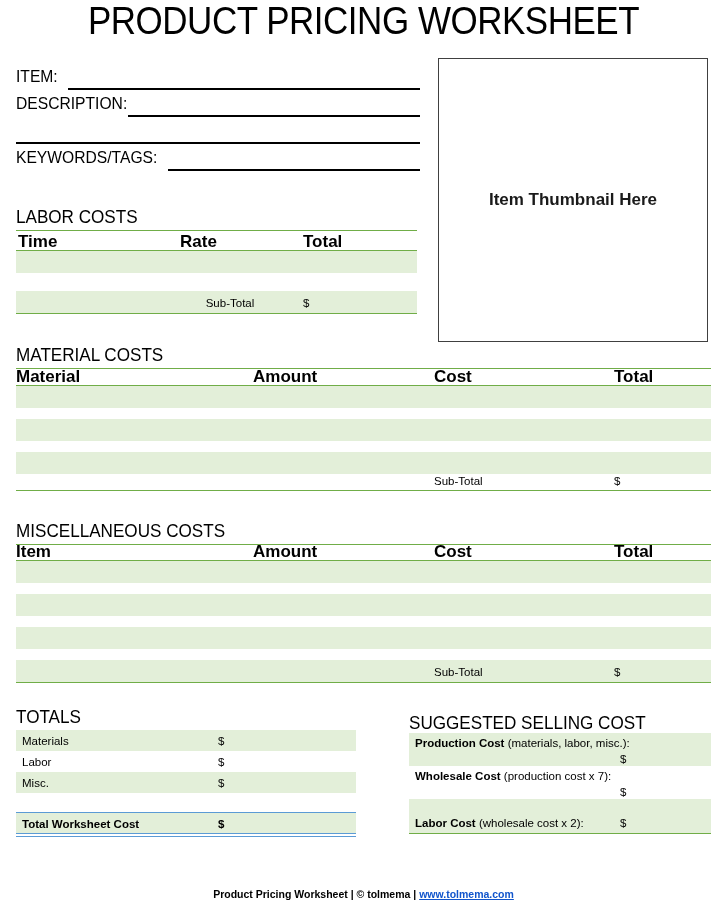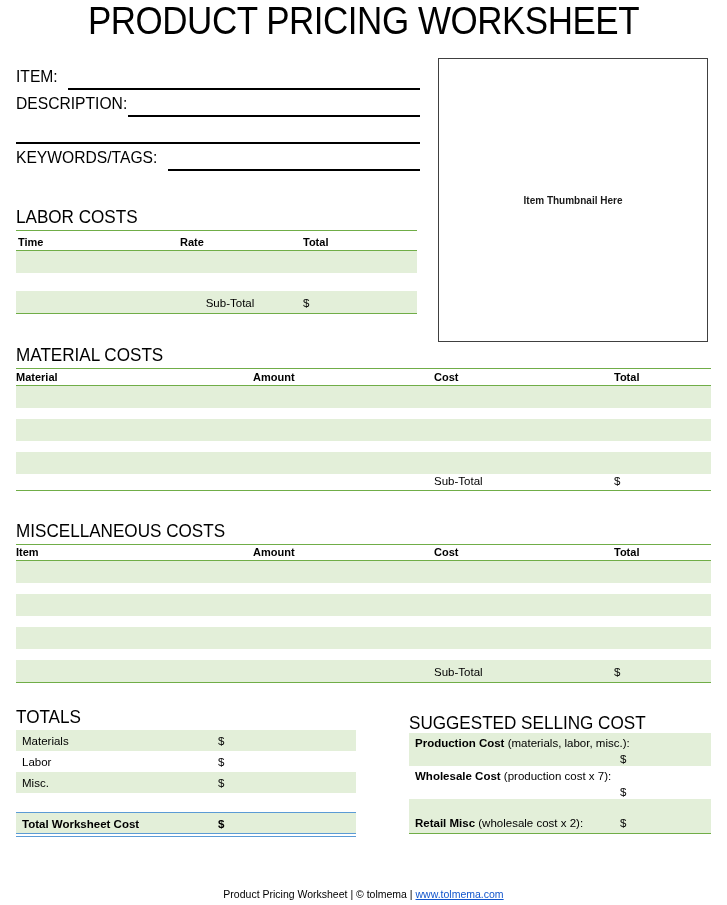--- a/index.html
+++ b/index.html
@@ -61,21 +61,21 @@
     top: 58px;
     width: 270px;
     height: 284px;
     border: 1px solid #404040;
     box-sizing: border-box;
     display: flex;
     align-items: center;
     justify-content: center;
   }
   .thumb-text {
-    font-size: 10px;
+    font-size: 17px;
     font-weight: 600;
     color: #1a1a1a;
   }
 
   
   .sec-head {
     position: absolute;
     left: 16px;
     font-size: 19px;
     line-height: 23px;
@@ -86,21 +86,21 @@
   }
   .sec-rule {
     position: absolute;
     height: 0;
     border-bottom: 1.3px solid #70ad47;
   }
 
   
   .col-head {
     position: absolute;
-    font-size: 11px;
+    font-size: 17px;
     font-weight: 700;
     line-height: 14px;
   }
   .band {
     position: absolute;
     background: #e3efd9;
   }
   .band-white {
     position: absolute;
     background: #ffffff;
@@ -132,21 +132,21 @@
   .ssc-label b { font-weight: 700; }
 
   
   .footer {
     position: absolute;
     left: 0;
     top: 888px;
     width: 727px;
     text-align: center;
     font-size: 10.5px;
-    font-weight: 400;
+    font-weight: 700;
     color: #000;
   }
   .footer a {
     color: #1155cc;
     text-decoration: underline;
   }
 </style>
 </head>
 <body>
 
@@ -251,19 +251,19 @@
 
 <div class="band" style="left:409px; top:733px; width:302px; height:33px;"></div>
 <div class="ssc-label" style="left:415px; top:736px;"><b>Production Cost</b><span> (materials, labor, misc.):</span></div>
 <div class="cell" style="left:620px; top:752px;">$</div>
 
 <div class="band-white" style="left:409px; top:766px; width:302px; height:33px;"></div>
 <div class="ssc-label" style="left:415px; top:769px;"><b>Wholesale Cost</b><span> (production cost x 7):</span></div>
 <div class="cell" style="left:620px; top:785px;">$</div>
 
 <div class="band" style="left:409px; top:799px; width:302px; height:34px;"></div>
-<div class="ssc-label" style="left:415px; top:816px;"><b>Retail Misc</b><span> (wholesale cost x 2):</span></div>
+<div class="ssc-label" style="left:415px; top:816px;"><b>Labor Cost</b><span> (wholesale cost x 2):</span></div>
 <div class="cell" style="left:620px; top:816px;">$</div>
 <div class="rule-green" style="left:409px; top:833px; width:302px;"></div>
 
 <div class="footer">
   <span>Product Pricing Worksheet | © tolmema | </span><a href="#">www.tolmema.com</a>
 </div>
 
 </body></html>

